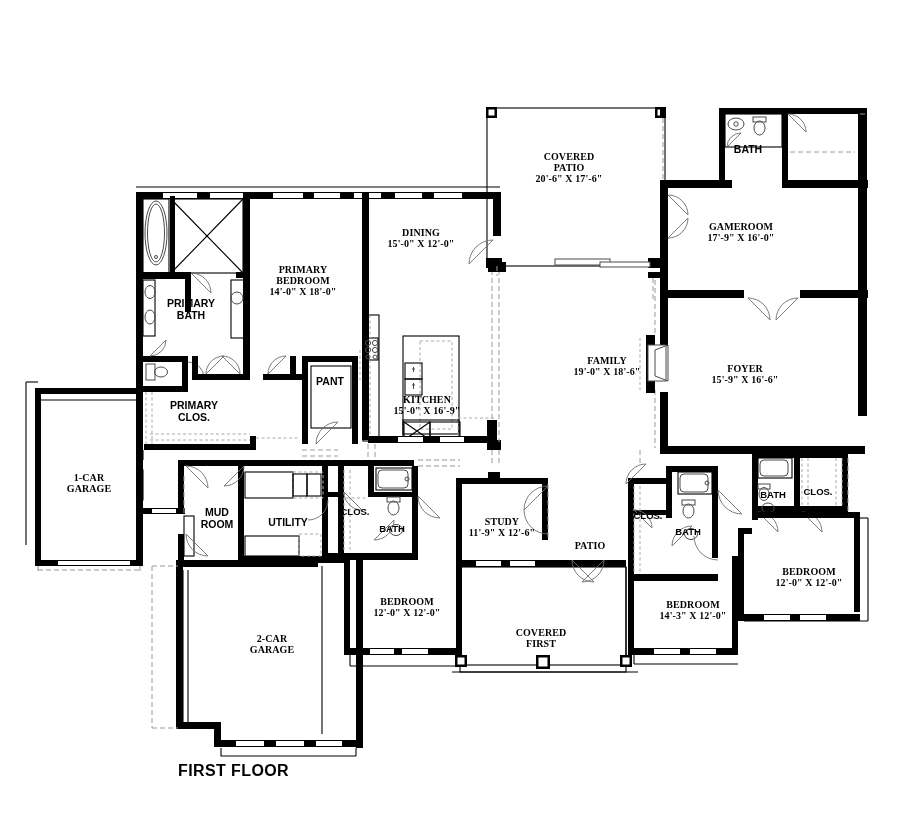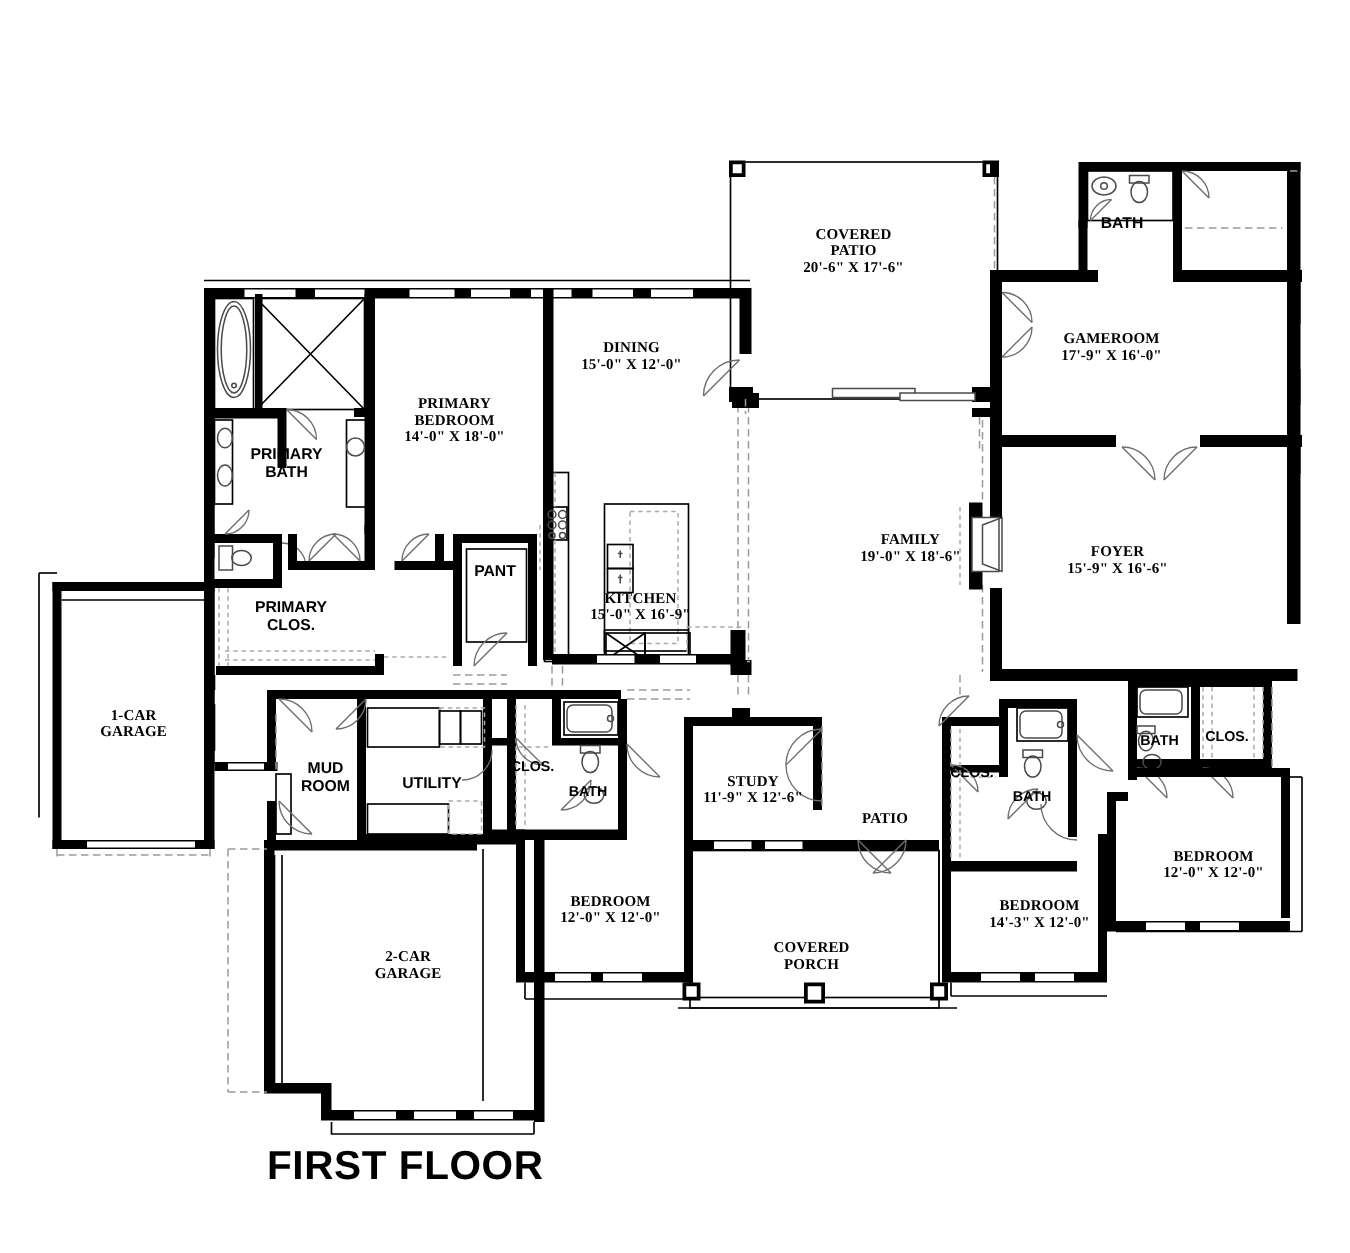--- a/index.html
+++ b/index.html
@@ -39,21 +39,21 @@
   }
   .room-label .nm { display: block; }
   .room-label .dim { display: block; }
   .sz-md { font-size: 10px; letter-spacing: 0.1px; font-family: Liberation Serif, serif; }
   .sz-sm { font-size: 10.5px; }
   .sz-xs { font-size: 9.5px; }
   #plan-title {
     position: absolute;
     left: 178px;
     top: 762px;
-    font-size: 27px;
+    font-size: 16px;
     font-weight: bold;
     letter-spacing: 0.4px;
     color: #000;
   }
 </style>
 </head>
 <body>
 
 <div id="plan-wrap">
 
@@ -634,21 +634,21 @@
     <span class="nm">STUDY</span>
     <span class="dim">11'-9" X 12'-6"</span>
   </div>
 
   <div class="room-label sz-md" style="left:590px; top:546px;">
     <span class="nm">PATIO</span>
   </div>
 
   <div class="room-label sz-md" style="left:541px; top:638px;">
     <span class="nm">COVERED</span>
-    <span class="nm">PORCH</span>
+    <span class="nm">FIRST</span>
   </div>
 
   <div class="room-label sz-xs" style="left:648px; top:516px;">
     <span class="nm">CLOS.</span>
   </div>
 
   <div class="room-label sz-xs" style="left:688px; top:532px;">
     <span class="nm">BATH</span>
   </div>
 

